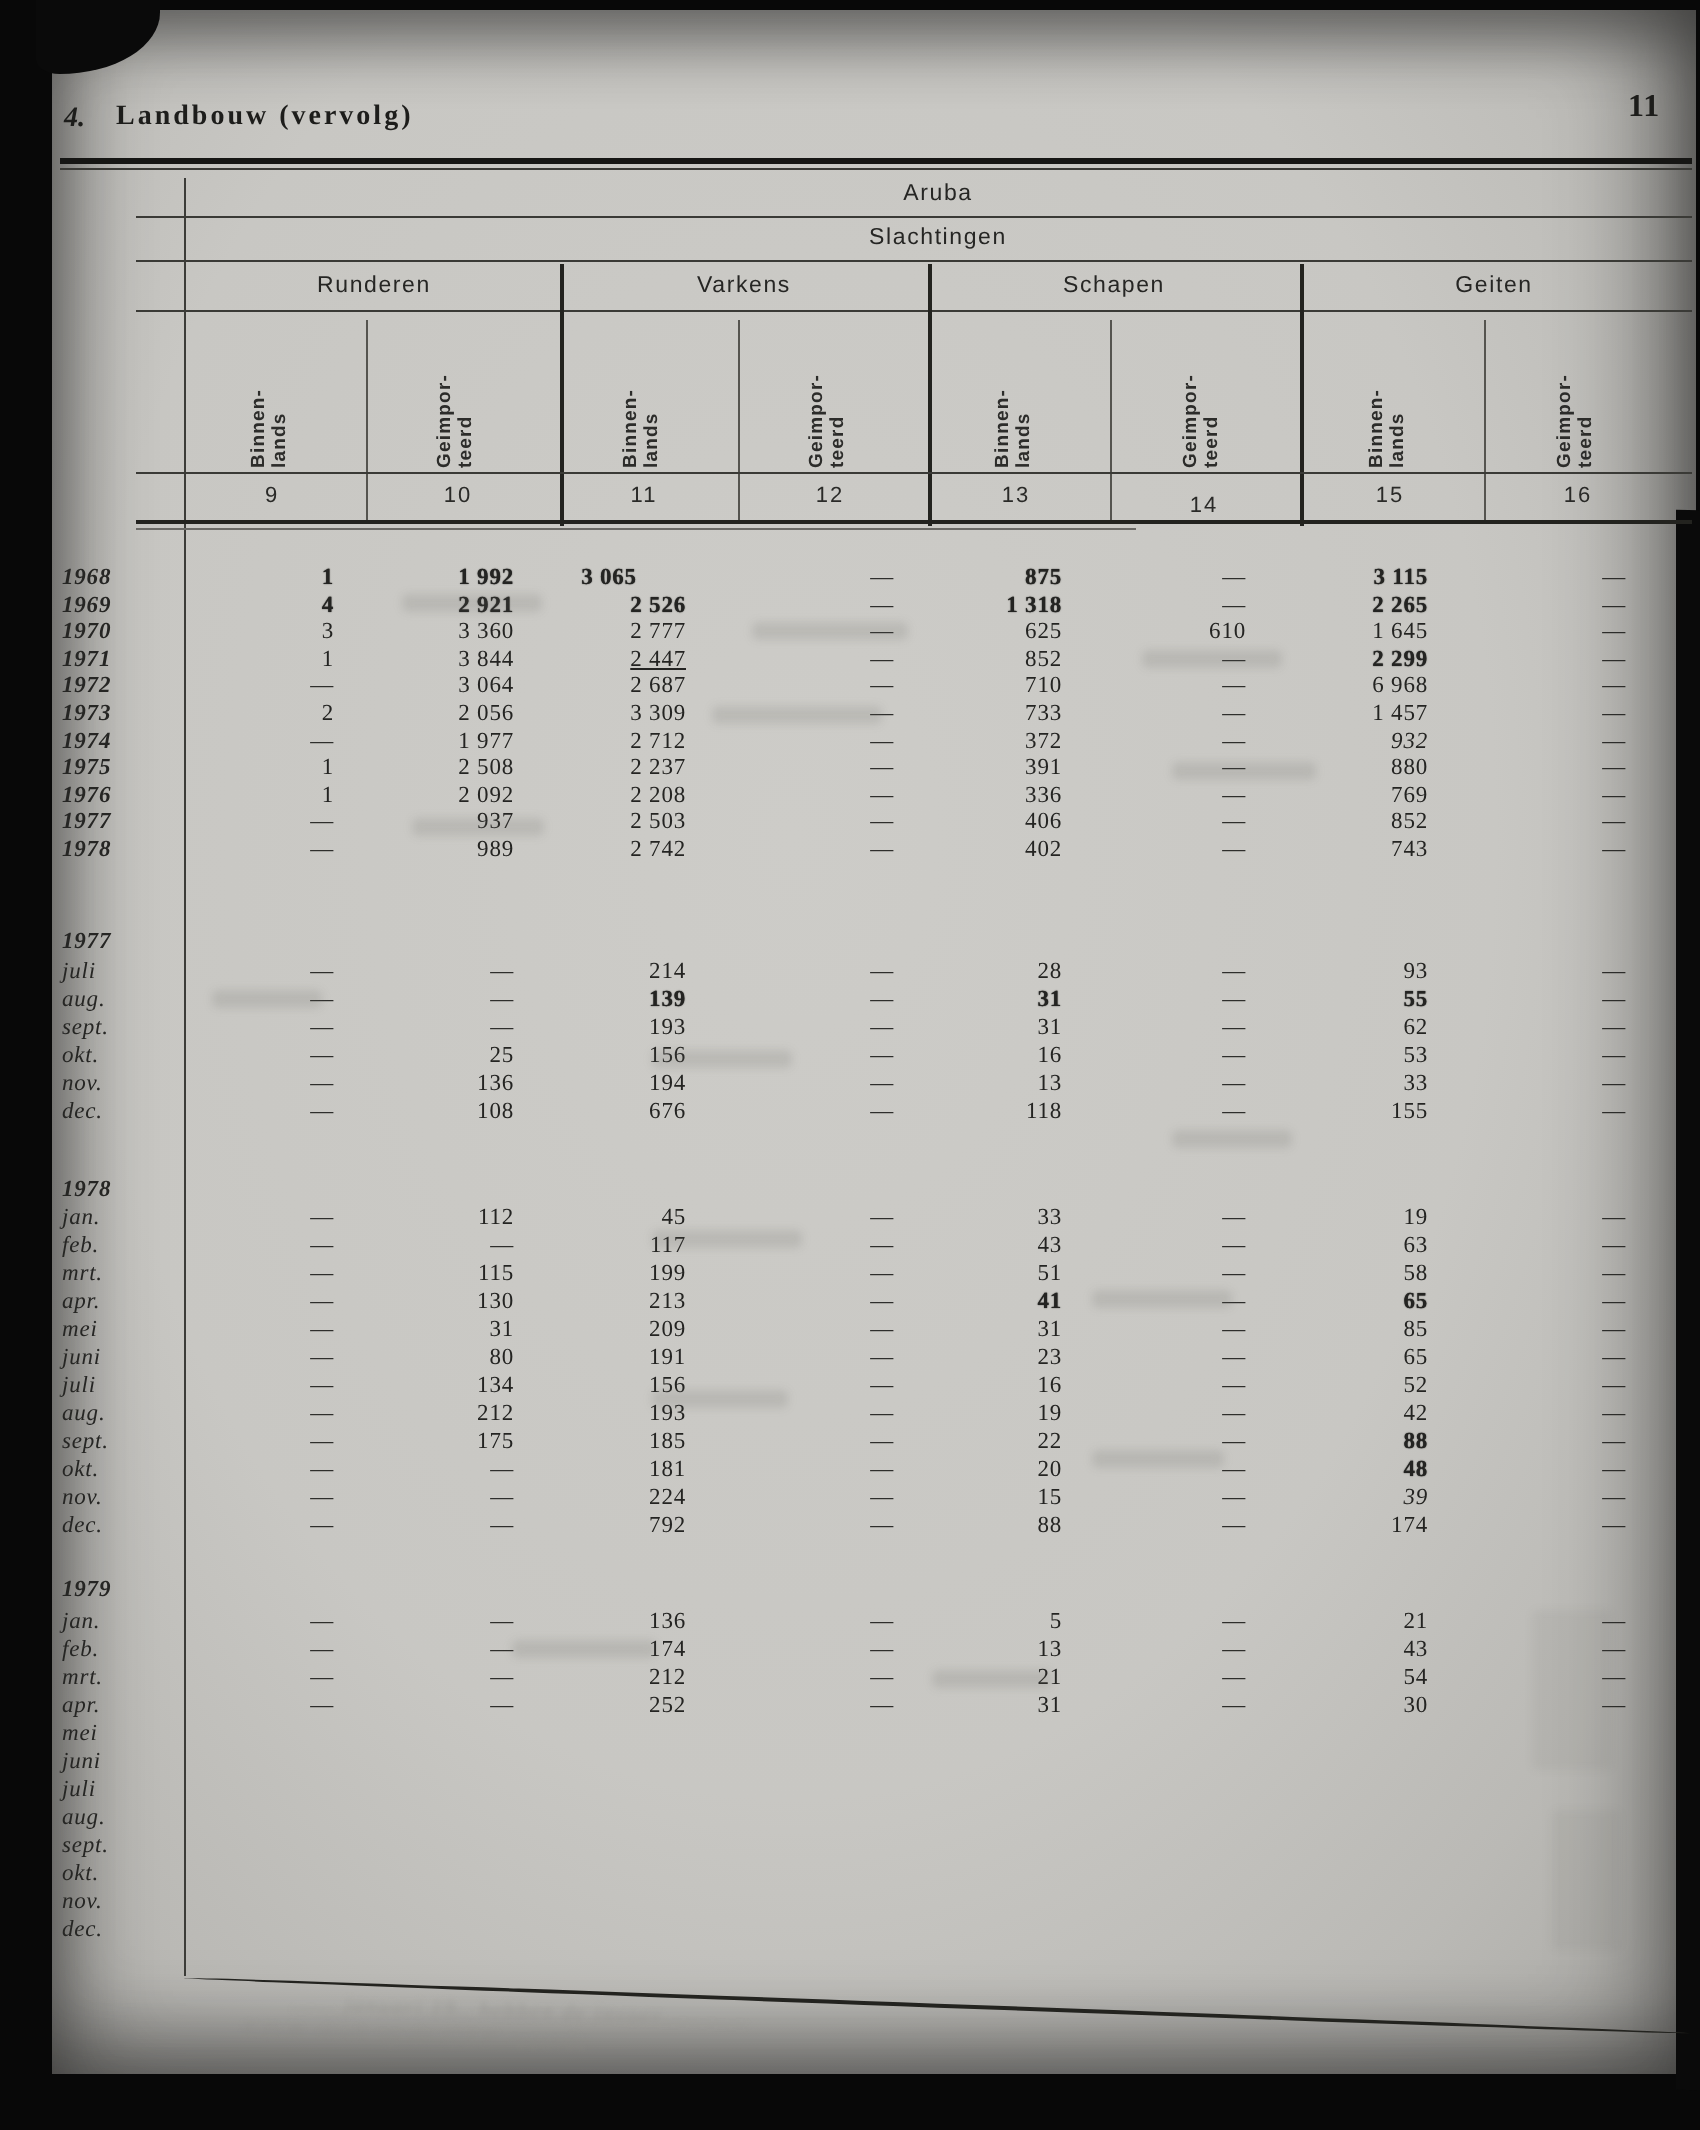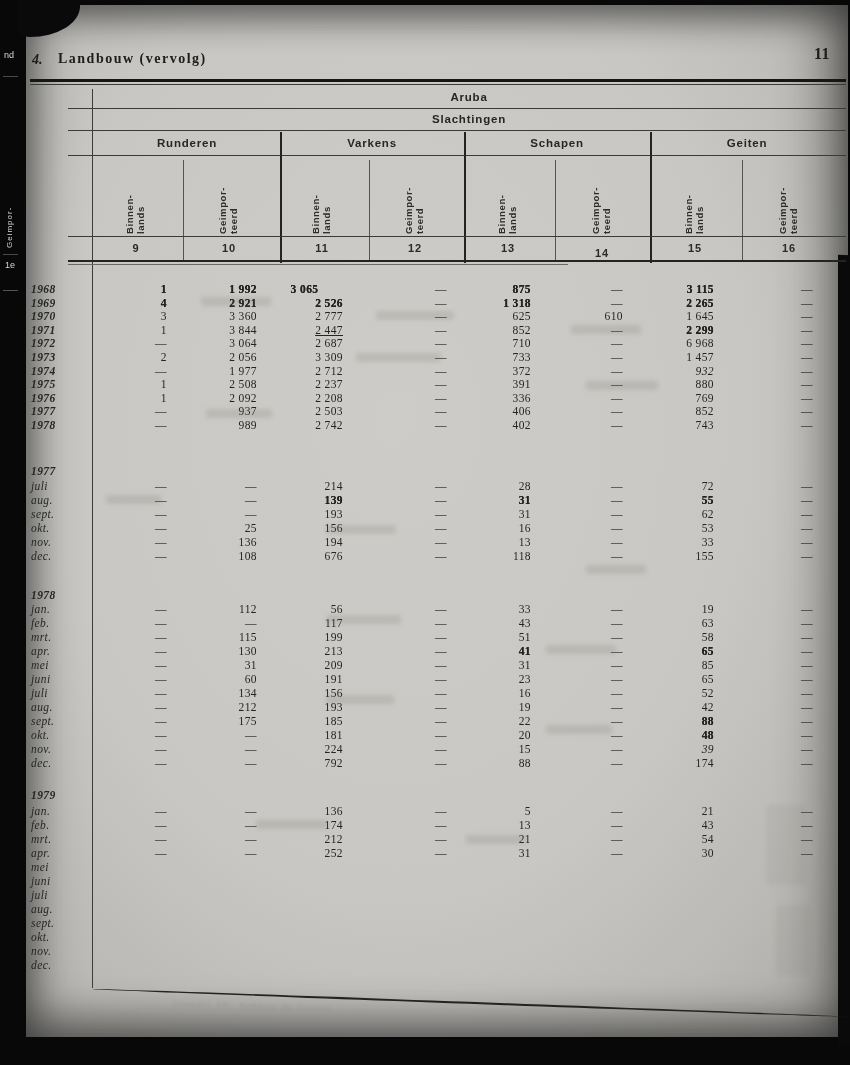--- a/index.html
+++ b/index.html
@@ -13,21 +13,21 @@
   
   .page{position:absolute;left:26px;top:5px;width:822px;height:1032px;
         background:
           radial-gradient(ellipse at 45% 40%, #cdccc8 0%, #c8c7c3 55%, #bab9b5 80%, #a9a8a4 100%);
         box-shadow: inset 0 18px 30px rgba(0,0,0,.30), inset -30px 0 45px rgba(0,0,0,.30),
                     inset 25px 0 35px rgba(0,0,0,.18), inset 0 -25px 35px rgba(0,0,0,.28);}
   .corner-tl{position:absolute;left:-8px;top:-6px;width:62px;height:38px;background:#0a0a0a;
              border-radius:0 0 85% 20%;}
   .edge-right{position:absolute;right:-2px;top:250px;width:12px;height:790px;background:#0a0a0a;
               transform:skewY(1.2deg);}
-  .abs{position:absolute;font-weight:bold;}
+  .abs{position:absolute;}
   .hline{position:absolute;background:#3a3a36;height:1px;}
   .vline{position:absolute;background:#3c3c38;width:1px;}
   .title-num{font-style:italic;font-weight:700;font-size:14px;}
   .title-txt{font-weight:700;font-size:14px;letter-spacing:1.5px;}
   .pageno{font-weight:700;font-size:16px;letter-spacing:.5px;}
   .sans{font-family:"Liberation Sans",sans-serif;}
   .chead{font-size:11.5px;letter-spacing:.8px;color:#262624;text-align:center;}
   .rot-head{writing-mode:vertical-rl;transform:rotate(180deg);white-space:pre-line;
             font-size:9.5px;font-weight:700;letter-spacing:.6px;line-height:10.5px;
             color:#2c2c2a;text-align:left;}
@@ -45,28 +45,20 @@
          font-style:italic;transform:rotate(2deg);letter-spacing:1px;white-space:nowrap;}
   .smudge{position:absolute;background:rgba(100,99,94,.16);filter:blur(2px);border-radius:3px;}
   .titlebar1{position:absolute;left:4px;top:74px;width:816px;height:3px;background:#161614;}
   .titlebar2{position:absolute;left:4px;top:79px;width:816px;height:1px;background:#3a3a36;}
 </style>
 </head>
 <body>
 
 <div class="stage">
 
-  <div class="prev-sliver">
-    <div class="frag" style="left:1px;top:22px;font-size:9px;">nd</div>
-    <div class="hline" style="left:0;top:48px;width:15px;background:#4a4946;"></div>
-    <div class="frag frag-rot" style="left:2px;top:130px;height:90px;font-size:8px;">Geimpor-</div>
-    <div class="hline" style="left:0;top:226px;width:15px;background:#4a4946;"></div>
-    <div class="frag" style="left:2px;top:232px;font-size:9px;">1e</div>
-    <div class="hline" style="left:0;top:262px;width:15px;background:#55544f;"></div>
-  </div>
 
   <div class="page">
     <div class="corner-tl"></div>
     <div class="edge-right"></div>
 
     <div class="abs title-num" style="left:6px;top:47px;">4.</div>
     <div class="abs title-txt" style="left:32px;top:46px;">Landbouw (vervolg)</div>
     <div class="abs pageno" style="left:788px;top:40px;">11</div>
     <div class="titlebar1"></div>
     <div class="titlebar2"></div>
@@ -246,21 +238,21 @@
         </div>
         <div class="bhead" style="top: 459px;">1977</div>
         <div class="row" style="top: 474px; left: 0px; width: 820px;">
           <span class="rlabel">juli</span>
           <span class="cell" style="left: 70px; width: 71px;">—</span>
           <span class="cell" style="left: 150px; width: 81px;">—</span>
           <span class="cell" style="left: 240px; width: 77px;">214</span>
           <span class="cell" style="left: 330px; width: 91px;">—</span>
           <span class="cell" style="left: 434px; width: 71px;">28</span>
           <span class="cell" style="left: 516px; width: 81px;">—</span>
-          <span class="cell" style="left: 608px; width: 80px;">72</span>
+          <span class="cell" style="left: 608px; width: 80px;">93</span>
           <span class="cell" style="left: 700px; width: 87px;">—</span>
         </div>
         <div class="row" style="top: 488px; left: 0px; width: 820px;">
           <span class="rlabel">aug.</span>
           <span class="cell" style="left: 70px; width: 71px;">—</span>
           <span class="cell" style="left: 150px; width: 81px;">—</span>
           <span class="cell b" style="left: 240px; width: 77px;">139</span>
           <span class="cell" style="left: 330px; width: 91px;">—</span>
           <span class="cell b" style="left: 434px; width: 71px;">31</span>
           <span class="cell" style="left: 516px; width: 81px;">—</span>
@@ -309,21 +301,21 @@
           <span class="cell" style="left: 434px; width: 71px;">118</span>
           <span class="cell" style="left: 516px; width: 81px;">—</span>
           <span class="cell" style="left: 608px; width: 80px;">155</span>
           <span class="cell" style="left: 700px; width: 87px;">—</span>
         </div>
         <div class="bhead" style="top: 583px;">1978</div>
         <div class="row" style="top: 597px; left: 0px; width: 820px;">
           <span class="rlabel">jan.</span>
           <span class="cell" style="left: 70px; width: 71px;">—</span>
           <span class="cell" style="left: 150px; width: 81px;">112</span>
-          <span class="cell" style="left: 240px; width: 77px;">56</span>
+          <span class="cell" style="left: 240px; width: 77px;">45</span>
           <span class="cell" style="left: 330px; width: 91px;">—</span>
           <span class="cell" style="left: 434px; width: 71px;">33</span>
           <span class="cell" style="left: 516px; width: 81px;">—</span>
           <span class="cell" style="left: 608px; width: 80px;">19</span>
           <span class="cell" style="left: 700px; width: 87px;">—</span>
         </div>
         <div class="row" style="top: 611px; left: 0px; width: 820px;">
           <span class="rlabel">feb.</span>
           <span class="cell" style="left: 70px; width: 71px;">—</span>
           <span class="cell" style="left: 150px; width: 81px;">—</span>
@@ -363,21 +355,21 @@
           <span class="cell" style="left: 240px; width: 77px;">209</span>
           <span class="cell" style="left: 330px; width: 91px;">—</span>
           <span class="cell" style="left: 434px; width: 71px;">31</span>
           <span class="cell" style="left: 516px; width: 81px;">—</span>
           <span class="cell" style="left: 608px; width: 80px;">85</span>
           <span class="cell" style="left: 700px; width: 87px;">—</span>
         </div>
         <div class="row" style="top: 667px; left: 0px; width: 820px;">
           <span class="rlabel">juni</span>
           <span class="cell" style="left: 70px; width: 71px;">—</span>
-          <span class="cell" style="left: 150px; width: 81px;">60</span>
+          <span class="cell" style="left: 150px; width: 81px;">80</span>
           <span class="cell" style="left: 240px; width: 77px;">191</span>
           <span class="cell" style="left: 330px; width: 91px;">—</span>
           <span class="cell" style="left: 434px; width: 71px;">23</span>
           <span class="cell" style="left: 516px; width: 81px;">—</span>
           <span class="cell" style="left: 608px; width: 80px;">65</span>
           <span class="cell" style="left: 700px; width: 87px;">—</span>
         </div>
         <div class="row" style="top: 681px; left: 0px; width: 820px;">
           <span class="rlabel">juli</span>
           <span class="cell" style="left: 70px; width: 71px;">—</span>

